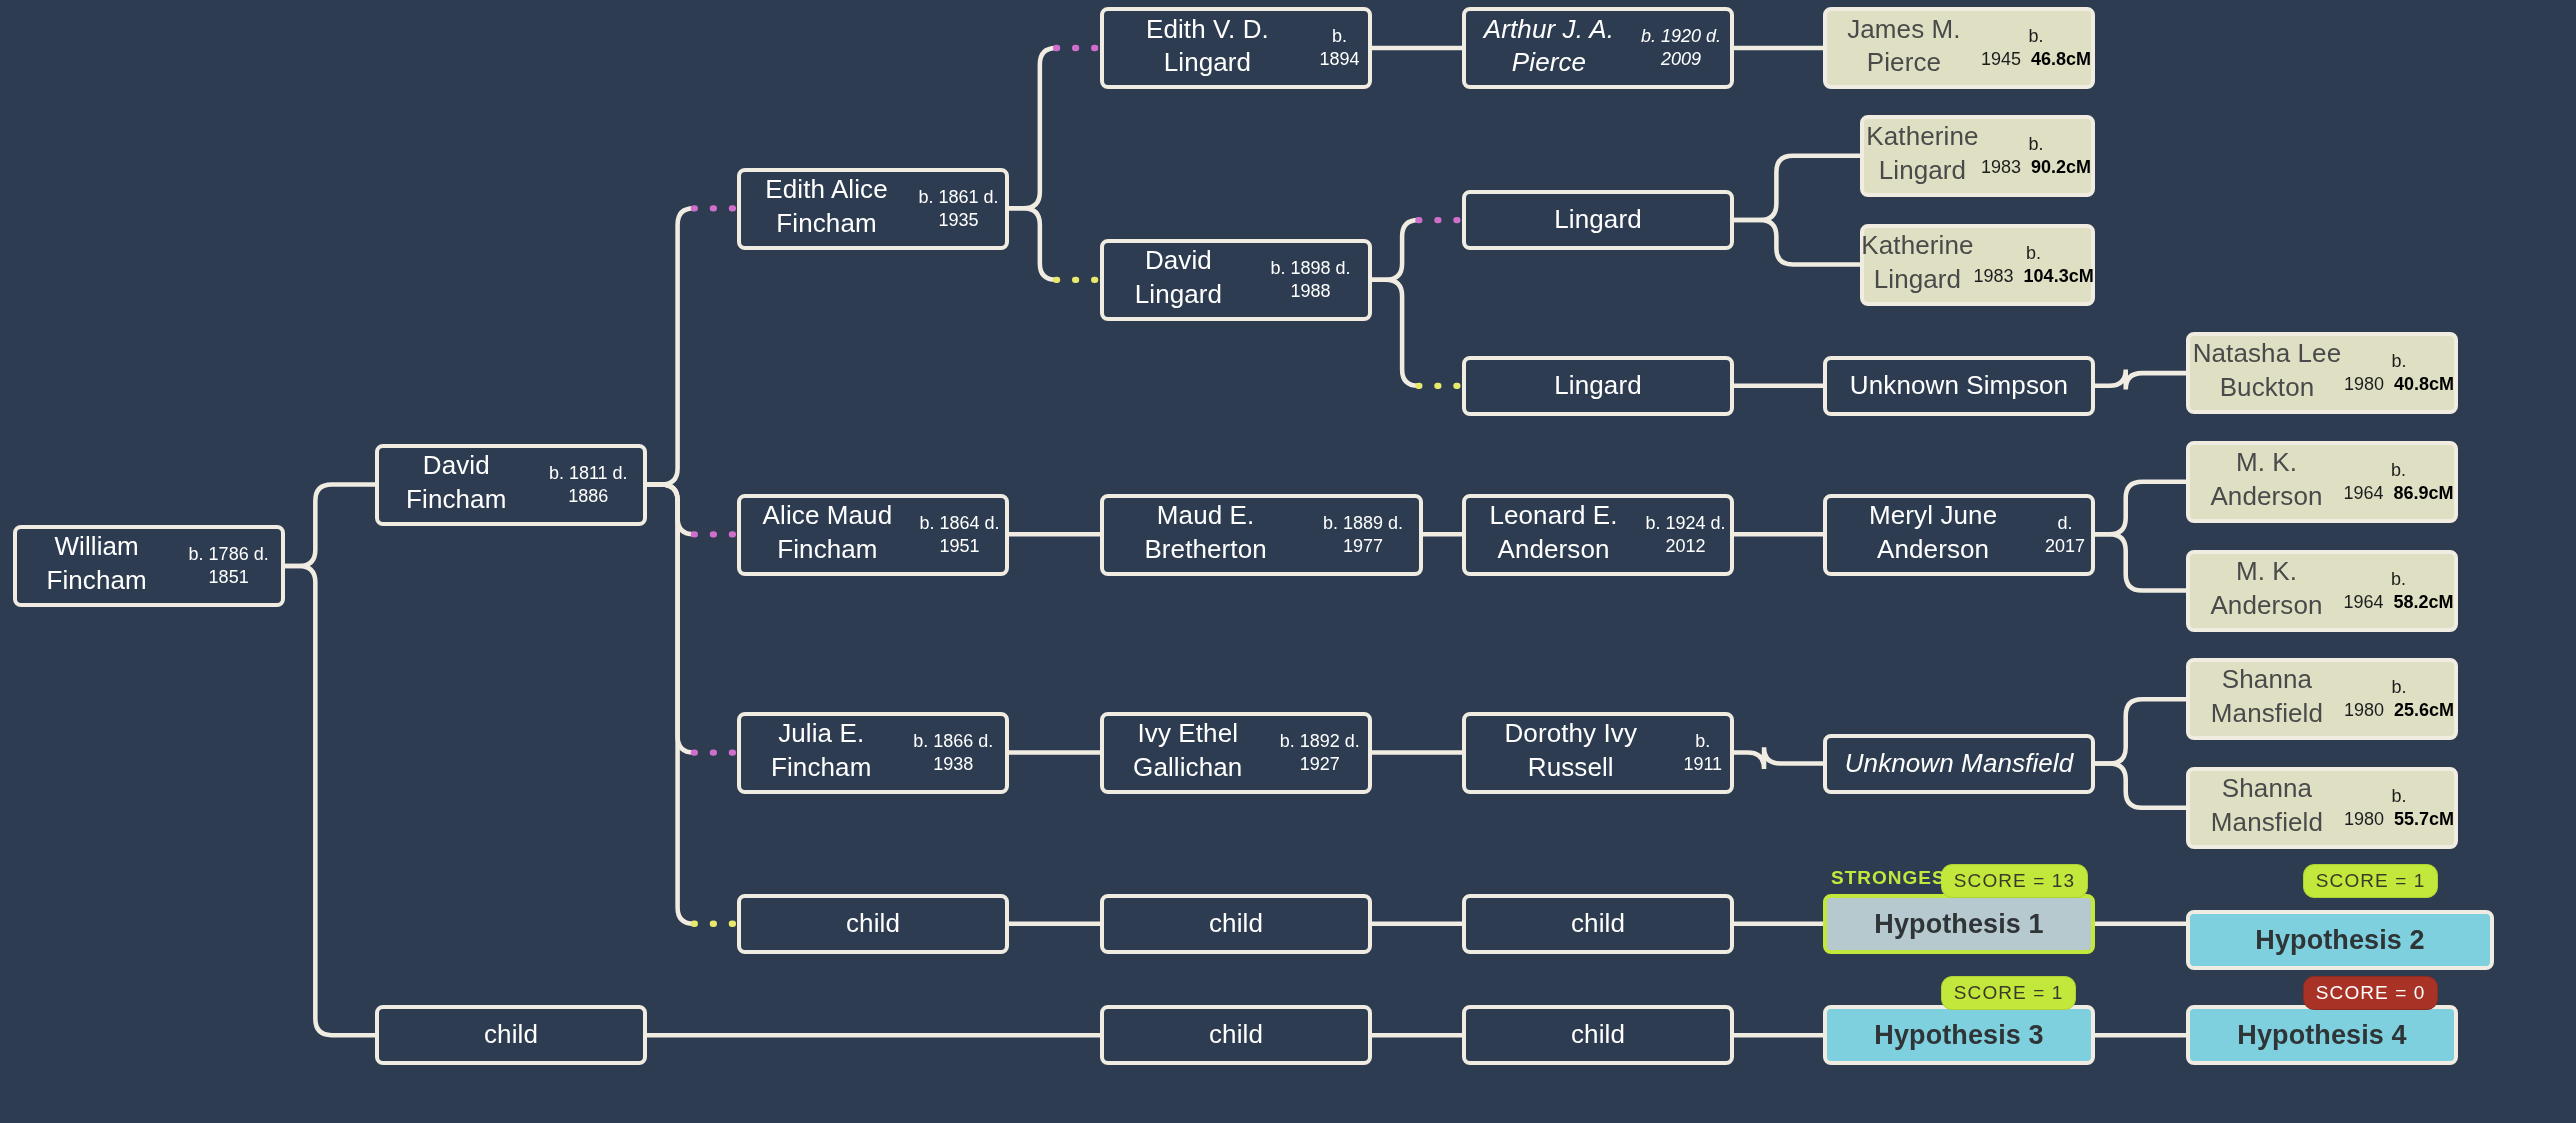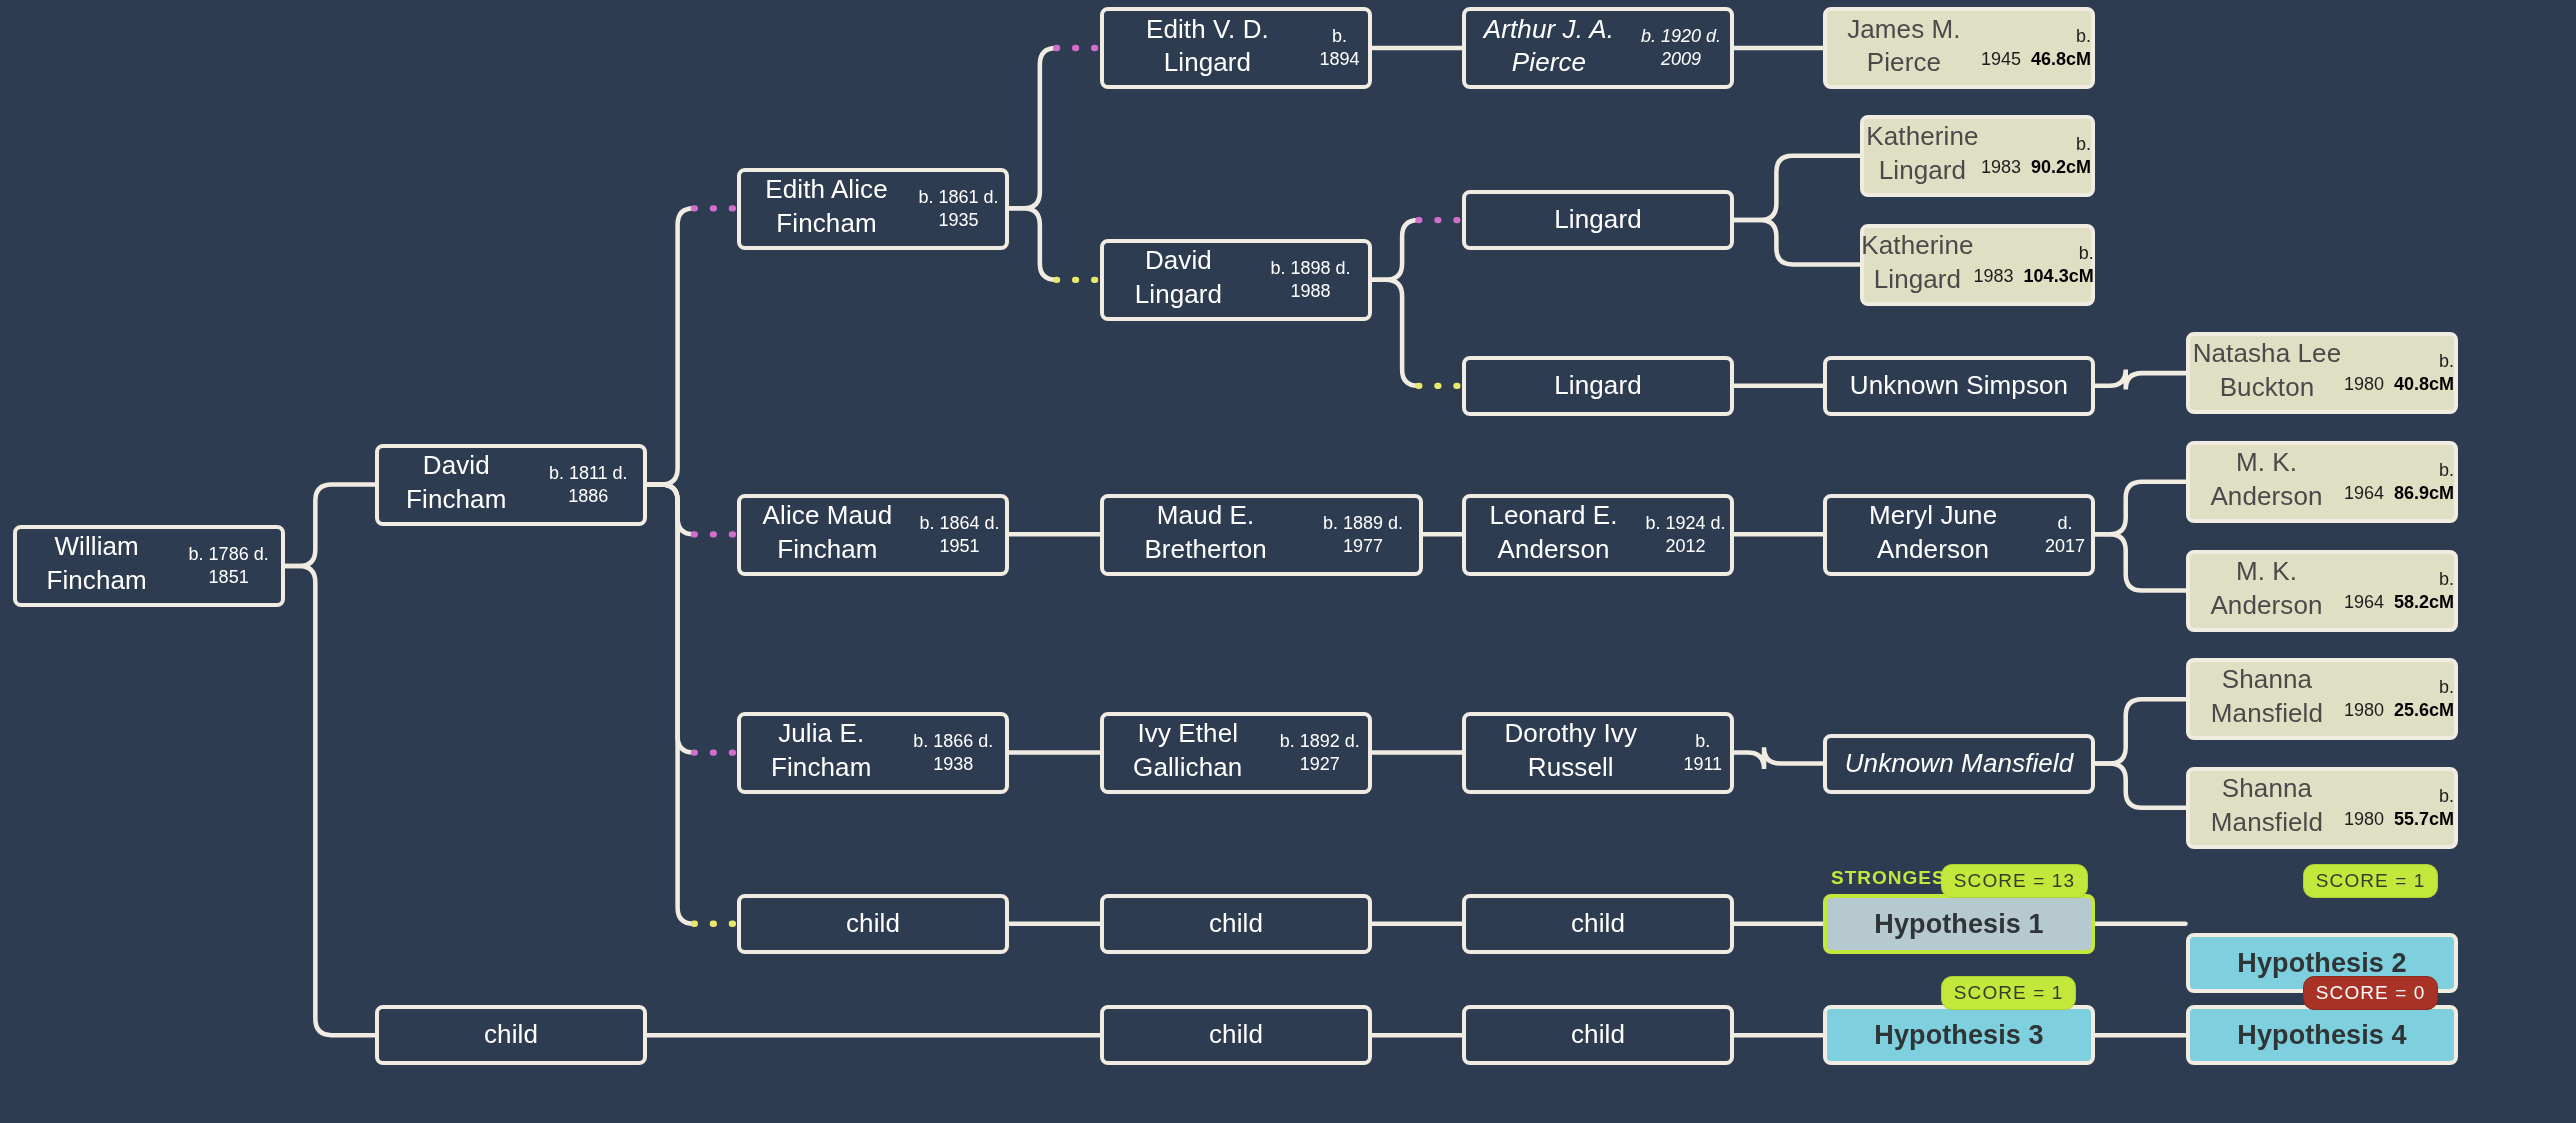--- a/index.html
+++ b/index.html
@@ -38,21 +38,21 @@
   .node .nm { font-size: 26px; letter-spacing: 0.1px; }
   .node .dt { font-size: 18px; }
   .node.two-line .nm { margin-bottom: 4.5px; }
 
   .node.match {
     background: #dfdfc4;
     border-color: #f0ece1;
     color: #3a3a3a;
   }
   .node.match .nm { color: #4a4a4a; }
-  .node.match .dt { color: #1d1d1d; text-align: right; }
+  .node.match .dt { color: #1d1d1d; }
   .node.match .dt b { font-weight: bold; color: #000; }
 
   .node.hyp {
     background: #7ed0de;
     color: #2f3437;
     font-weight: bold;
     border-color: #f0ece1;
   }
   .node.hyp .nm { font-size: 27px; font-weight: bold; color: #2f3437; }
 
@@ -253,21 +253,21 @@
         <div class="dt">b. 1964&nbsp;&nbsp;<b>58.2cM</b></div>
       </div>
       <div class="node match two-line" style="left: 2186px; top: 658px; width: 272px; height: 82px;">
         <div class="nm">Shanna Mansfield</div>
         <div class="dt">b. 1980&nbsp;&nbsp;<b>25.6cM</b></div>
       </div>
       <div class="node match two-line" style="left: 2186px; top: 767px; width: 272px; height: 82px;">
         <div class="nm">Shanna Mansfield</div>
         <div class="dt">b. 1980&nbsp;&nbsp;<b>55.7cM</b></div>
       </div>
-      <div class="node hyp" style="left: 2186px; top: 933px; width: 272px; height: 60px; text-align: right;">
+      <div class="node hyp" style="left: 2186px; top: 910px; width: 308px; height: 60px; text-align: right;">
         <div class="nm">Hypothesis 2</div>
       </div>
       <div class="node hyp" style="left: 2186px; top: 1005px; width: 272px; height: 60px;">
         <div class="nm">Hypothesis 4</div>
       </div>
     </div>
 <div class="badge green" style="left: 1941px; top: 864px;">SCORE = 13</div>
     <div class="strongest-label" style="left: 1831px; top: 867px;">STRONGEST</div>
     <div class="badge green" style="left: 1941px; top: 976px;">SCORE = 1</div>
     <div class="badge green" style="left: 2303px; top: 864px;">SCORE = 1</div>

